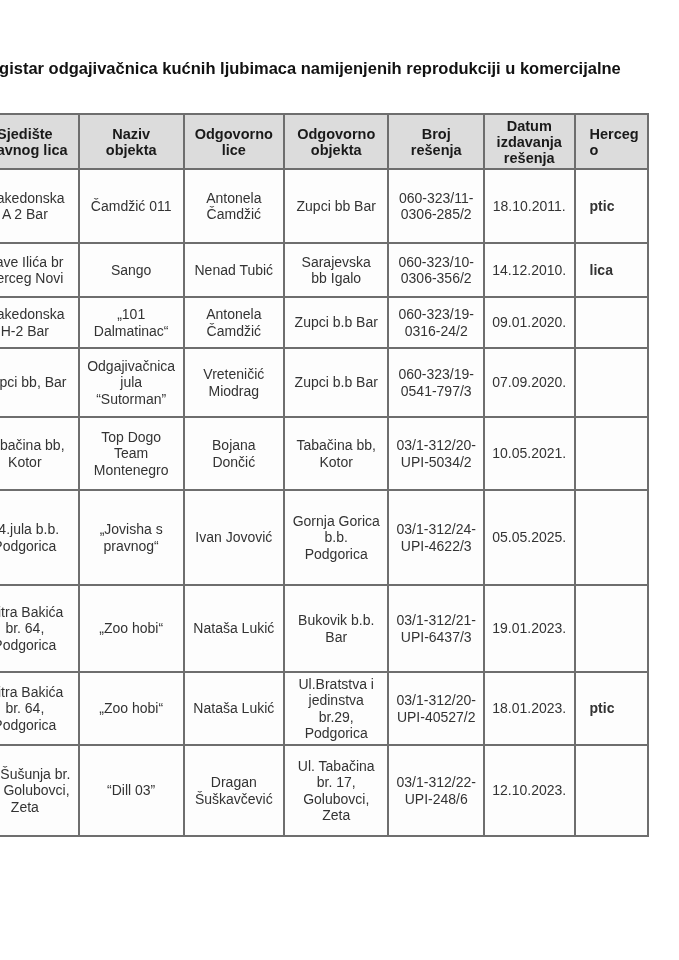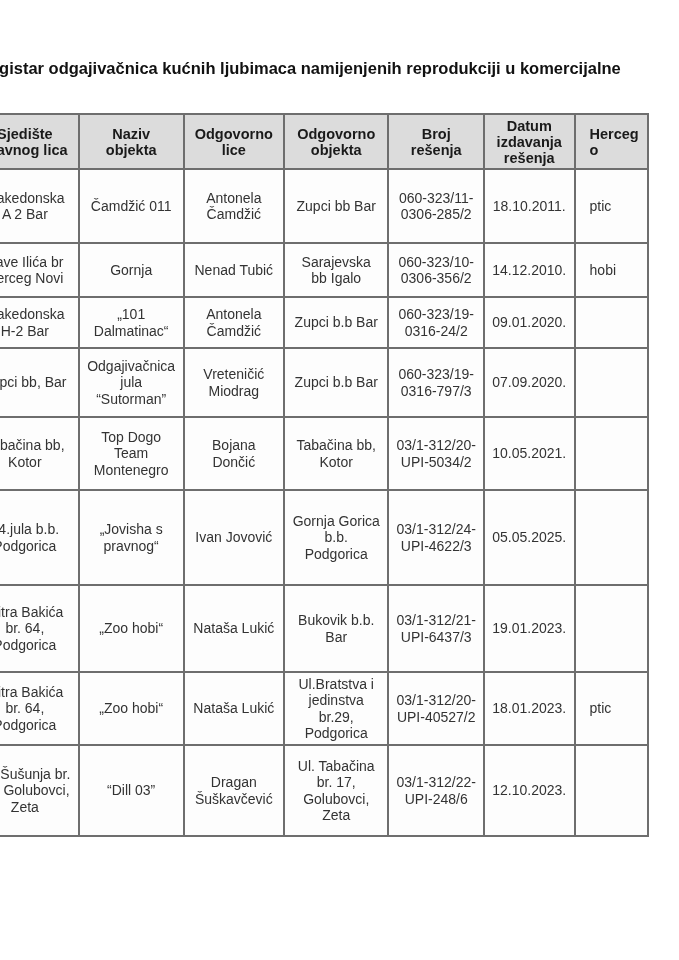--- a/index.html
+++ b/index.html
@@ -46,21 +46,21 @@
       font-weight: bold;
       color: #1a1a1a;
       font-size: 14.5px;
       line-height: 16px;
     }
     table.registry td {
       background: #fdfdfd;
       color: #333;
     }
     td.lines span, th.lines span { display: block; white-space: nowrap; }
-    .col-right-cut { text-align: left !important; padding-left: 14px !important; }
+    .col-right-cut { text-align: left !important; padding-left: 14px !important; font-weight: bold; }
   </style>
 </head>
 <body>
 
 <div class="page-title">Registar odgajivačnica kućnih ljubimaca namijenjenih reprodukciji u komercijalne</div>
 
 <table class="registry">
   <colgroup>
     <col style="width:118px">
     <col style="width:116px">
@@ -125,35 +125,35 @@
         </td>
         <td>18.10.2011.</td>
         <td class="col-right-cut">ptic</td>
       </tr>
       <tr style="height: 54px;">
         <td class="lines">
           <span>Save Ilića br</span>
           <span>Herceg Novi</span>
         </td>
         <td class="lines">
-          <span>Gornja</span>
+          <span>Sango</span>
         </td>
         <td class="lines">
           <span>Nenad Tubić</span>
         </td>
         <td class="lines">
           <span>Sarajevska</span>
           <span>bb Igalo</span>
         </td>
         <td class="lines">
           <span>060-323/10-</span>
           <span>0306-356/2</span>
         </td>
         <td>14.12.2010.</td>
-        <td class="col-right-cut">hobi</td>
+        <td class="col-right-cut">lica</td>
       </tr>
       <tr style="height: 51px;">
         <td class="lines">
           <span>Makedonska</span>
           <span>H-2 Bar</span>
         </td>
         <td class="lines">
           <span>„101</span>
           <span>Dalmatinac“</span>
         </td>
@@ -182,21 +182,21 @@
         </td>
         <td class="lines">
           <span>Vreteničić</span>
           <span>Miodrag</span>
         </td>
         <td class="lines">
           <span>Zupci b.b Bar</span>
         </td>
         <td class="lines">
           <span>060-323/19-</span>
-          <span>0316-797/3</span>
+          <span>0541-797/3</span>
         </td>
         <td>07.09.2020.</td>
         <td class="col-right-cut"></td>
       </tr>
       <tr style="height: 73px;">
         <td class="lines">
           <span>Tabačina bb,</span>
           <span>Kotor</span>
         </td>
         <td class="lines">

